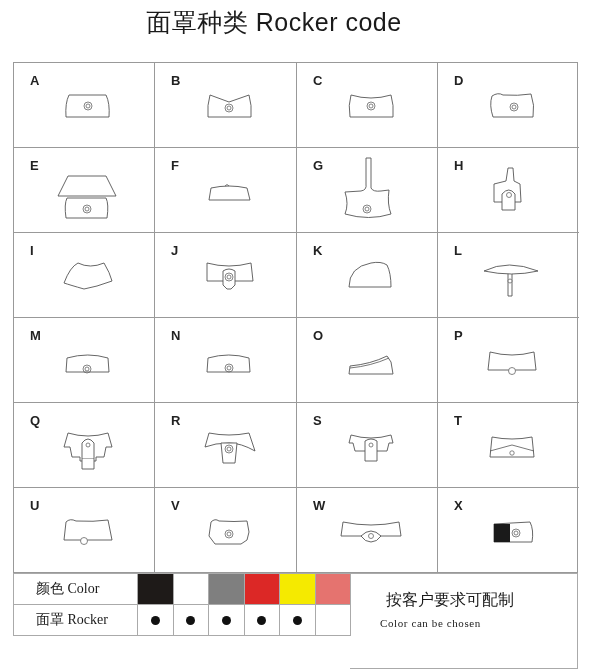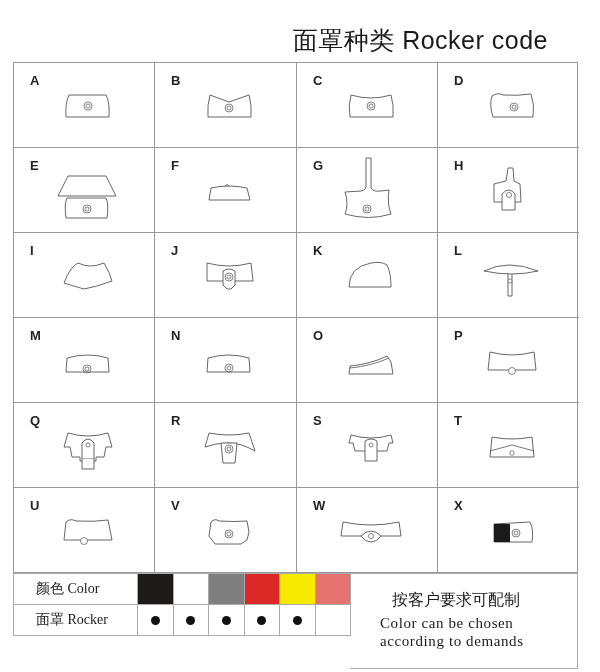--- a/index.html
+++ b/index.html
@@ -1,33 +1,33 @@
 <!DOCTYPE html>
 <html><head>
 <meta charset="utf-8">
 <style>
   html,body{margin:0;padding:0;background:#fff;}
   body{width:600px;height:672px;position:relative;overflow:hidden;font-family:"Liberation Sans",sans-serif;color:#1a1a1a;}
-  .title{position:absolute;left:0;top:24px;width:548px;text-align:right;font-size:25px;letter-spacing:0.5px;}
+  .title{position:absolute;left:0;top:6px;width:548px;text-align:center;font-size:25px;letter-spacing:0.5px;}
   .grid{position:absolute;left:13px;top:62px;width:565px;height:511px;border:1px solid #999;box-sizing:border-box;
         display:grid;grid-template-columns:141px 142px 141px 141px;grid-template-rows:85px 85px 85px 85px 85px 86px;}
   .cell{position:relative;border-right:1px solid #999;border-bottom:1px solid #999;box-sizing:border-box;}
   .cell:nth-child(4n){border-right:none;}
   .cell:nth-last-child(-n+4){border-bottom:none;}
   .cell .lbl{position:absolute;left:16px;top:10px;font-size:13px;font-weight:bold;color:#222;}
   .cell svg{position:absolute;left:30px;top:8px;}
   .legend{position:absolute;left:13px;top:573px;}
   .legend table{border-collapse:collapse;}
   .legend td{border:1px solid #aaa;height:31px;padding:0;box-sizing:border-box;}
   .legend td.lab{width:124px;font-family:"Liberation Serif",serif;font-size:14px;padding-left:22px;}
   .legend td.c{width:35.5px;text-align:center;}
   .dot{display:inline-block;width:9px;height:9px;border-radius:50%;background:#111;}
   .note{position:absolute;left:350px;top:573px;width:228px;height:96px;border:1px solid #aaa;border-left:none;box-sizing:border-box;}
-  .note .zh{position:absolute;left:42px;top:16px;font-size:16px;font-family:"DejaVu Sans",sans-serif;}
-  .note .en{position:absolute;left:30px;top:40px;font-family:"Liberation Serif",serif;font-size:15px;line-height:18px;letter-spacing:0.6px;}
+  .note .zh{position:absolute;left:36px;top:16px;font-size:16px;font-family:"DejaVu Sans",sans-serif;}
+  .note .en{position:absolute;left:30px;top:40px;font-family:"Liberation Serif",serif;font-size:11px;line-height:18px;letter-spacing:0.6px;}
 </style>
 </head>
 <body>
 
 <div class="title">面罩种类  Rocker code</div>
 
 <div class="grid" id="grid">
     <div class="cell"><span class="lbl">A</span><span><svg width="90" height="70" viewBox="0 0 90 70">
           <path d="M25 24 Q21 32 22 46 L65 46 Q66 32 62 24 Z" fill="#fff" stroke="#555" stroke-width="0.9"></path>
           <circle cx="44" cy="35" r="4" fill="none" stroke="#666" stroke-width="0.8"></circle>
@@ -169,15 +169,14 @@
       <td class="c"></td>
     </tr>
   </tbody>
     </table>
 </div>
 
 <div class="note">
   <div class="zh">按客户要求可配制</div>
   <div class="en">
     <div>Color can be chosen</div>
-    <div>according to demands</div>
   </div>
 </div>
 
 </body></html>

